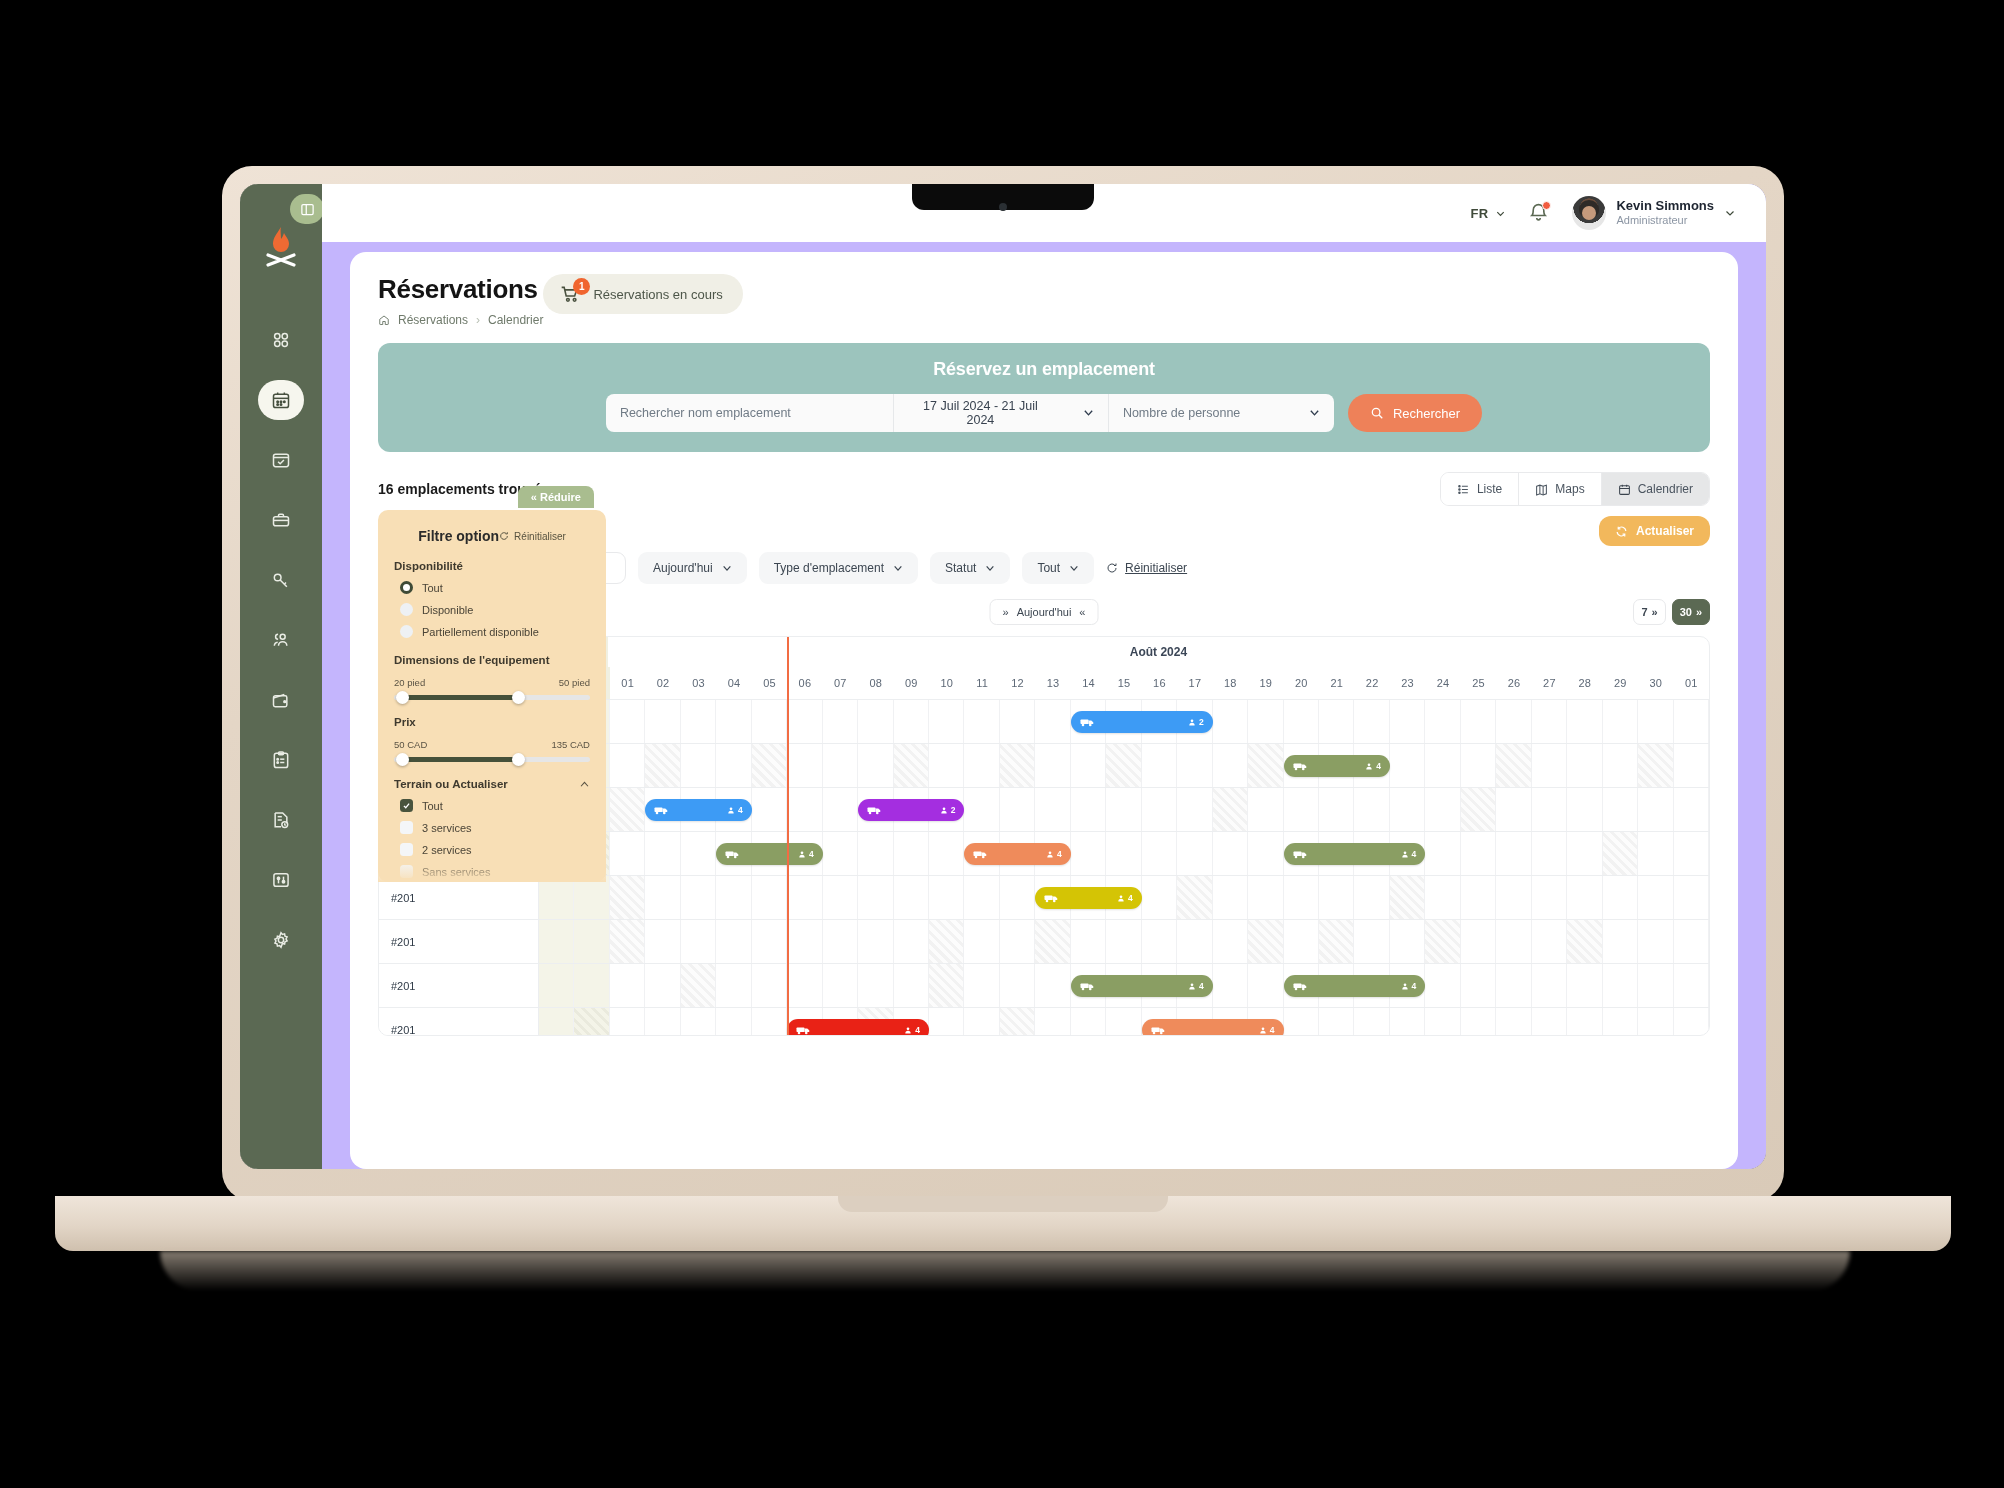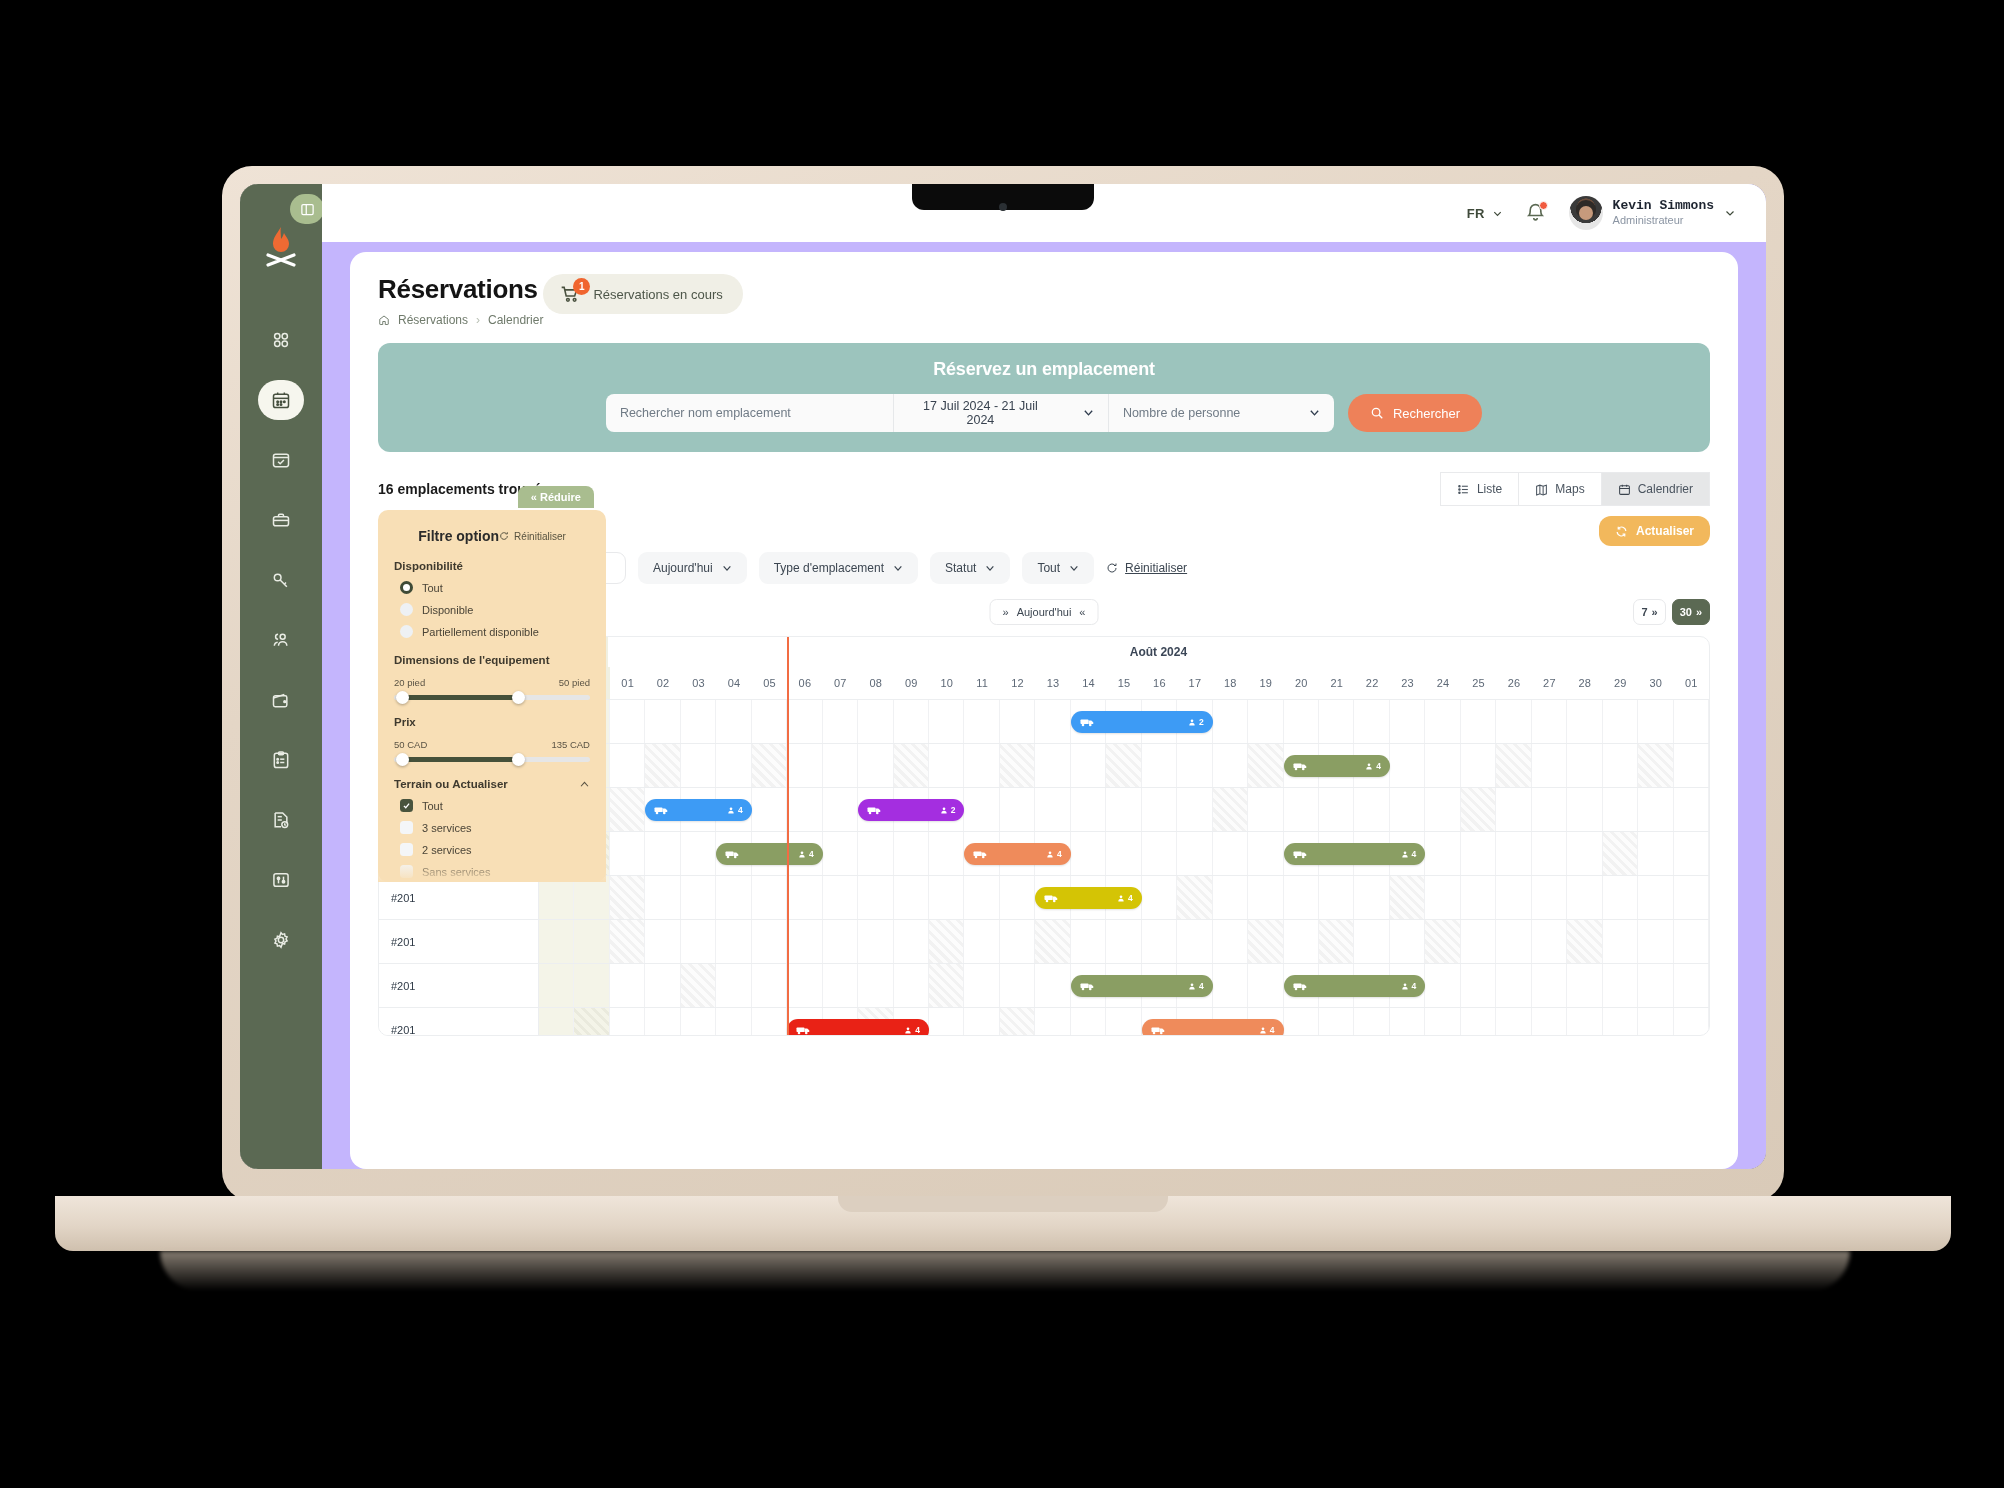--- a/index.html
+++ b/index.html
@@ -113,21 +113,21 @@
     overflow:hidden; position:relative; flex:0 0 34px;
   }
   .avatar:after{
     content:''; position:absolute; left:7px; top:4px; width:20px; height:18px;
     border-radius:50% 50% 42% 42%; background:#2e2a27;
   }
   .avatar:before{
     content:''; position:absolute; left:10px; top:10px; width:14px; height:14px;
     border-radius:50%; background:#c69a7c; z-index:2;
   }
-  .uname { font-size:13px; font-weight:700; color:#1d2430; line-height:1.25;font-family:Liberation Mono, monospace; }
+  .uname { font-size:13px; font-weight:700; color:#1d2430; line-height:1.25; }
   .urole { font-size:11px; color:#8b95a3; line-height:1.25; }
 
   .content { flex:1; padding: 10px 28px 0 28px; overflow:hidden; }
   .card {
     background:#fff; border-radius: 16px; padding: 22px 28px 0 28px;
     height: 100%; overflow:hidden; position:relative;
   }
 
   .pagehead { display:flex; align-items:flex-start; }
   h1.title { font-size: 26px; font-weight: 800; color:#141414; letter-spacing:-.3px; }
@@ -162,21 +162,21 @@
   .seg.w2{ width:215px; color:#38424f; }
   .seg.w3{ width:225px; }
   .btn-search {
     background:#ee8159; color:#fff; border-radius:20px; height:38px;
     display:flex; align-items:center; gap:9px; padding:0 22px; font-size:13px; font-weight:500;
   }
 
   
   .results-row { display:flex; align-items:center; justify-content:space-between; margin-top:20px; }
   .found { font-size:14px; font-weight:700; color:#1b1b1b; }
-  .viewtabs { display:flex; border:1px solid #e9eaec; border-radius:0; overflow:hidden; height:34px; }
+  .viewtabs { display:flex; border:1px solid #e9eaec; border-radius:9px; overflow:hidden; height:34px; }
   .vt { display:flex; align-items:center; gap:7px; padding:0 16px; font-size:12px; color:#4a545f; border-right:1px solid #e9eaec; background:#fff; }
   .vt:last-child { border-right:none; }
   .vt.active { background:#e6e7e8; }
 
   .actual-row { display:flex; justify-content:flex-end; margin-top:10px; }
   .btn-actual {
     background:#f2b85c; color:#fff; border-radius:12px; height:30px;
     display:flex; align-items:center; gap:8px; padding:0 16px; font-size:12px; font-weight:600;text-align:right;
   }
 

